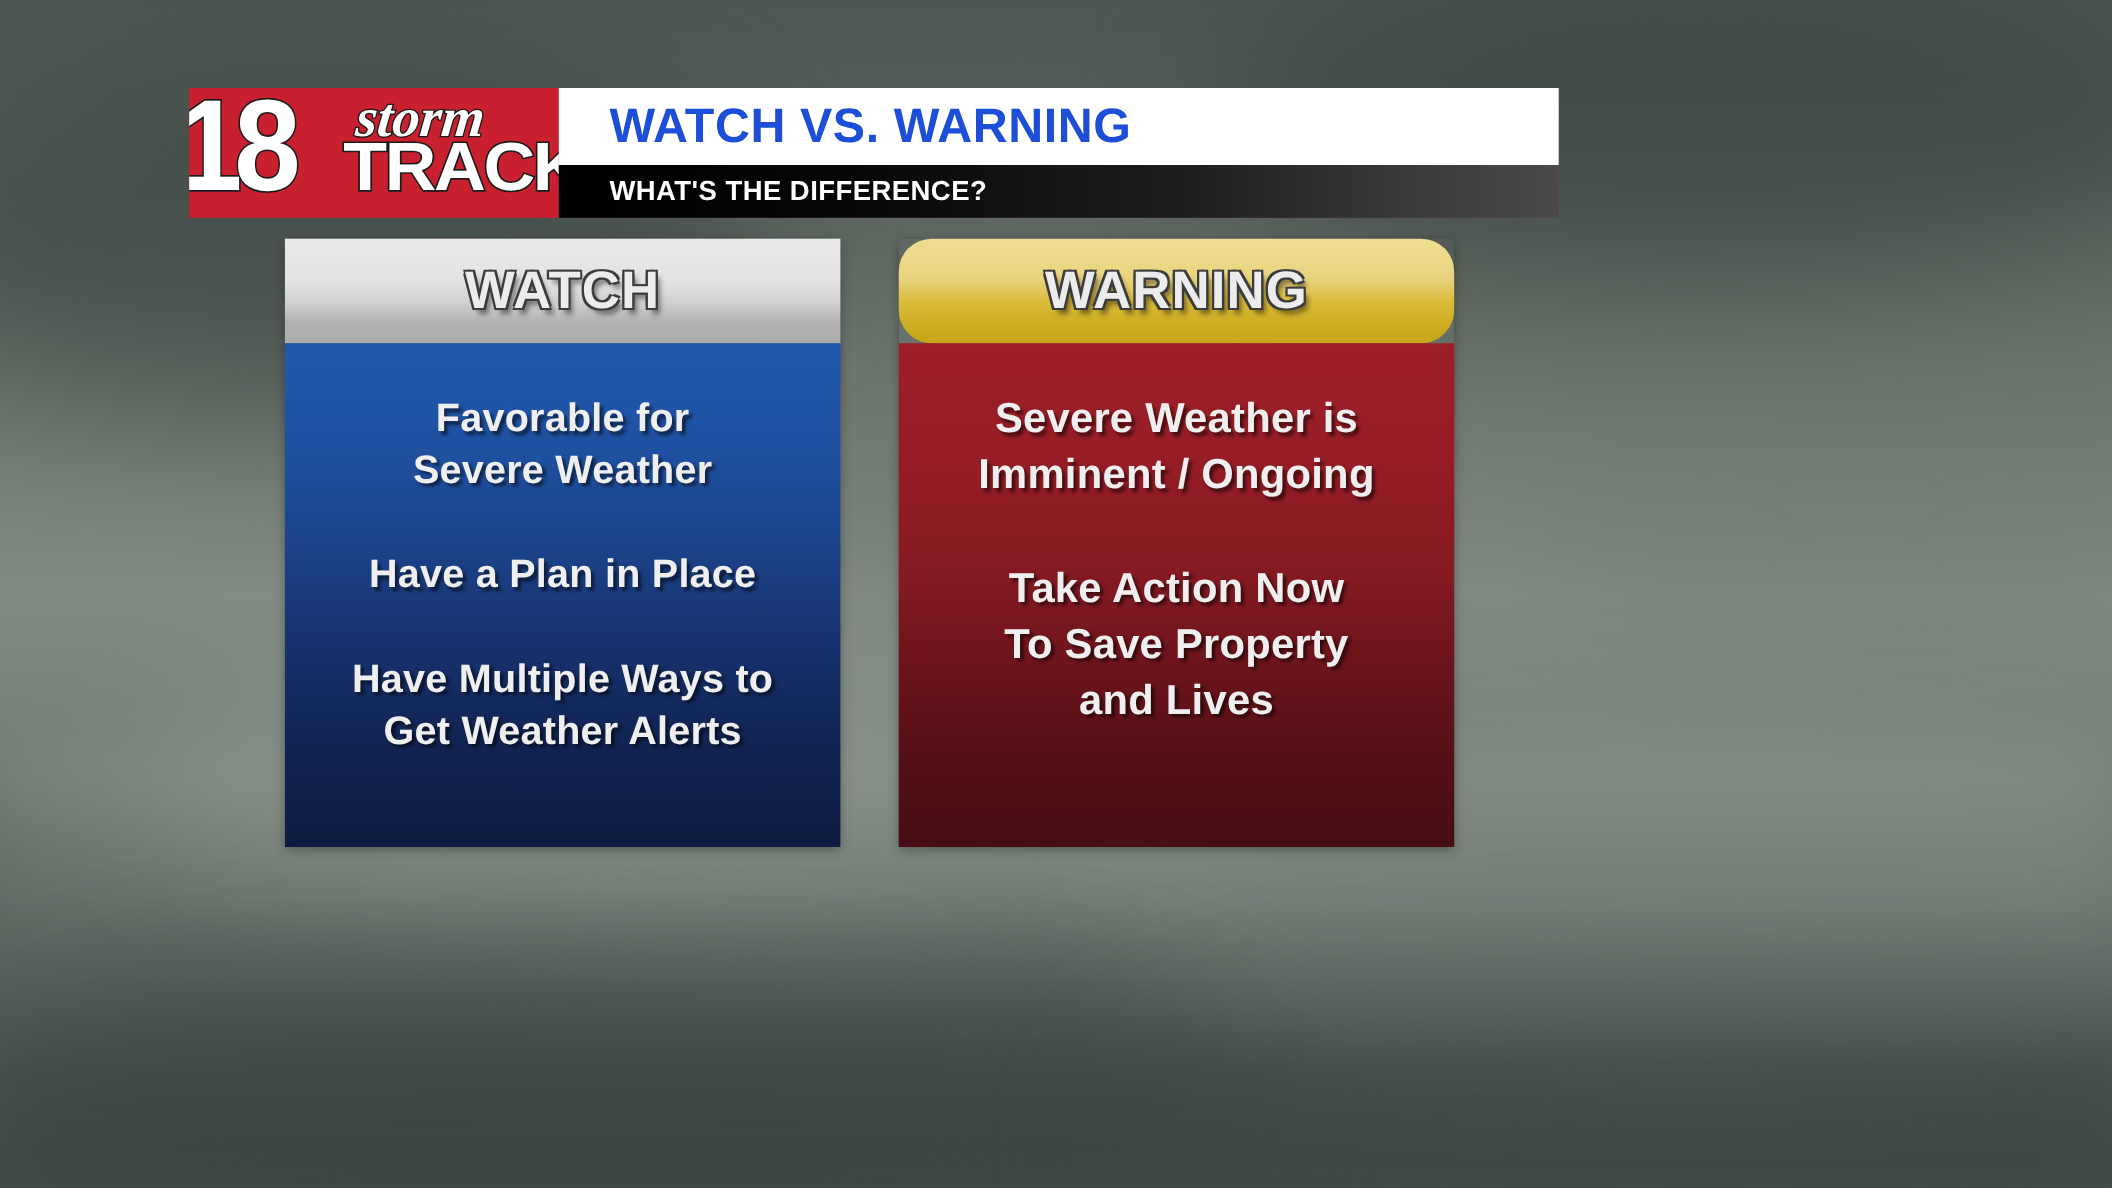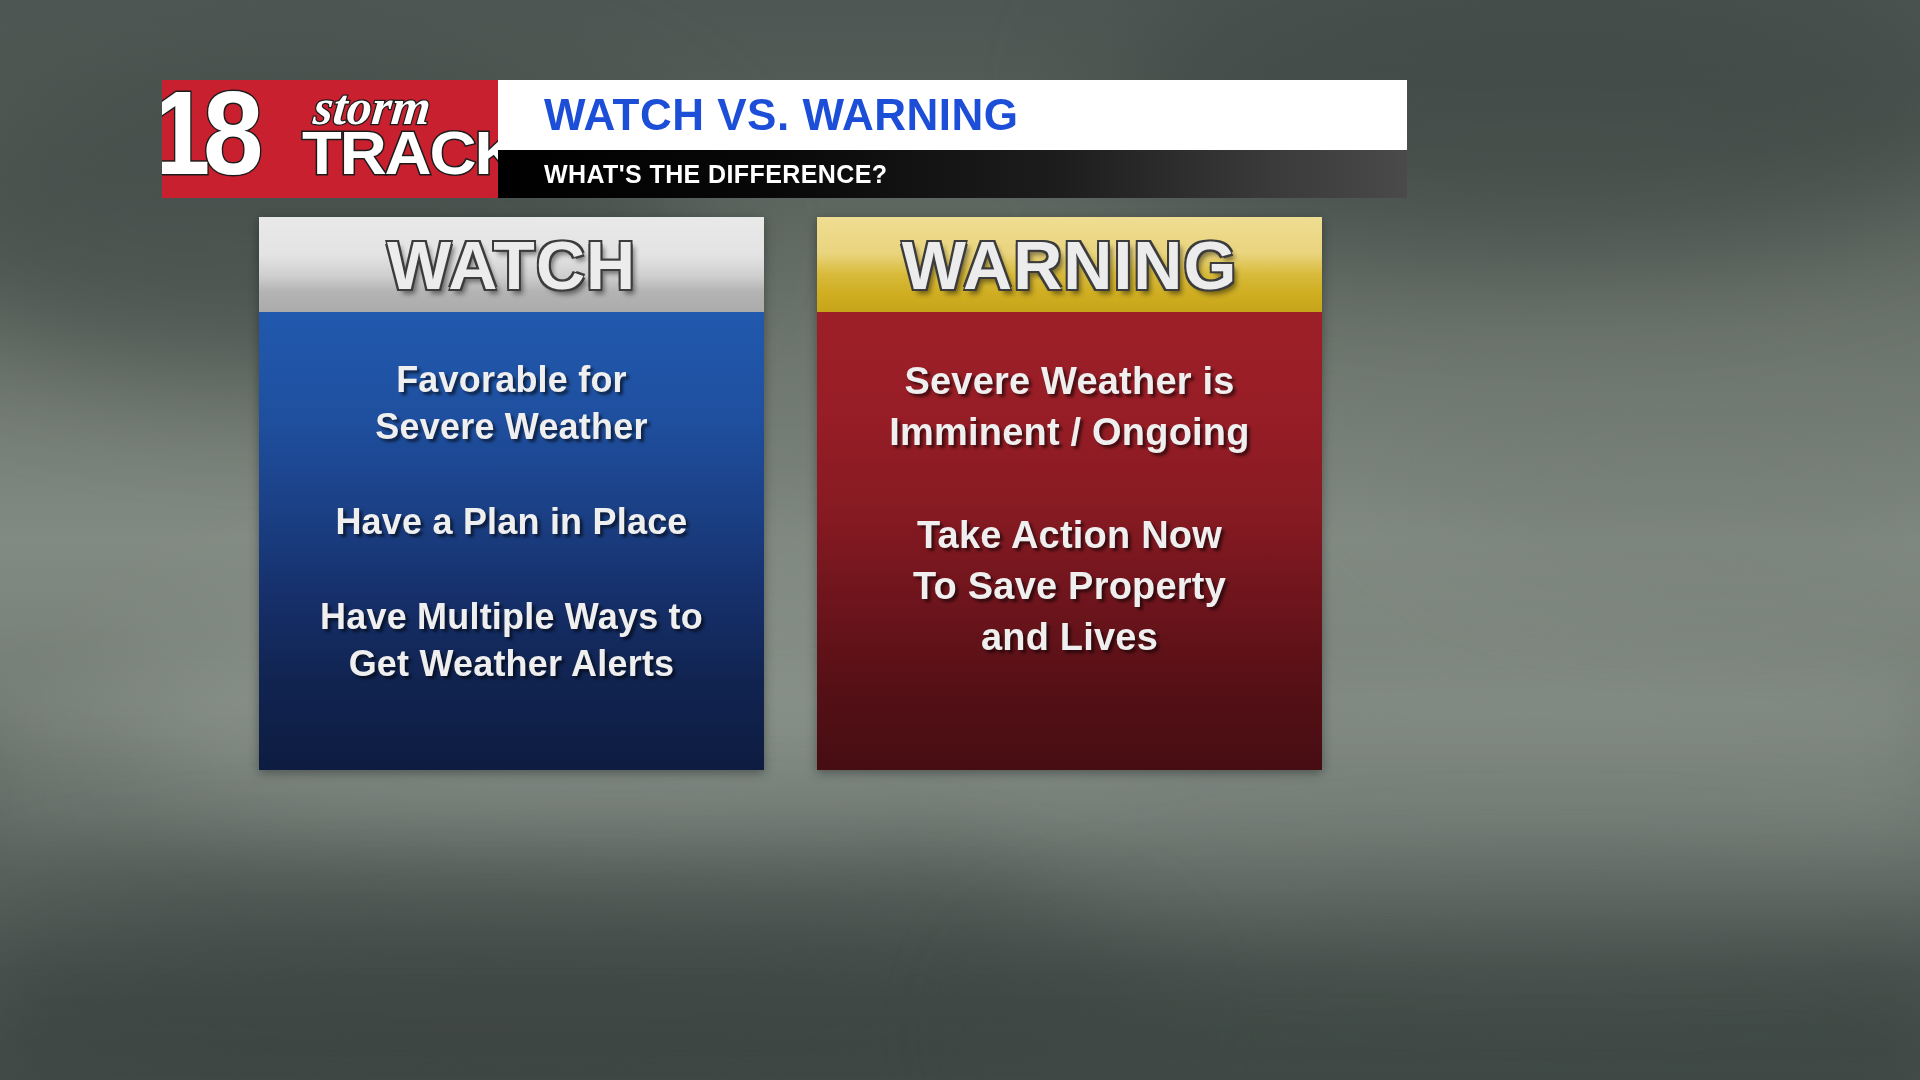--- a/index.html
+++ b/index.html
@@ -60,21 +60,21 @@
     opacity: .30;
   }
   .s1 { top: 690px;  height: 46px; background: #aeb7af;}
   .s2 { top: 780px;  height: 34px; background: #a3aca4;}
   .s3 { top: 960px;  height: 40px; background: #2f3835;}
   .s4 { top: 1030px; height: 50px; background: #2b3431;}
 
   
   #header {
     position: absolute;
-    left: 162px;
+    left: 172px;
     top: 80px;
     width: 1245px;
     height: 96px;
   }
   .logo-block {
     position: absolute;
     left: 0; top: 0;
     width: 336px;
     height: 118px;
     background: #c8202f;
@@ -185,23 +185,24 @@
     display: flex;
     align-items: center;
     justify-content: center;
     overflow: hidden;
   }
   .head-watch {
     background: linear-gradient(180deg, #e9e9e9 0%, #e3e3e3 40%, #cfcfcf 62%, #b4b4b4 78%, #ababab 100%);
   }
   .head-warning {
     background: linear-gradient(180deg, #efdd92 0%, #e9d47e 38%, #d9bb3c 60%, #cfae22 80%, #c7a51a 100%);
+    border-radius: 30px;
   }
   .head-text {
-    font-size: 68px;
+    font-size: 48px;
     font-weight: bold;
     color: #ececec;
     letter-spacing: 1px;
     line-height: 72px;
     text-shadow:
       -2px -2px 0 #3c3c3c,
        2px -2px 0 #3c3c3c,
       -2px  2px 0 #3c3c3c,
        2px  2px 0 #3c3c3c,
        4px  5px 5px rgba(0,0,0,.45);

